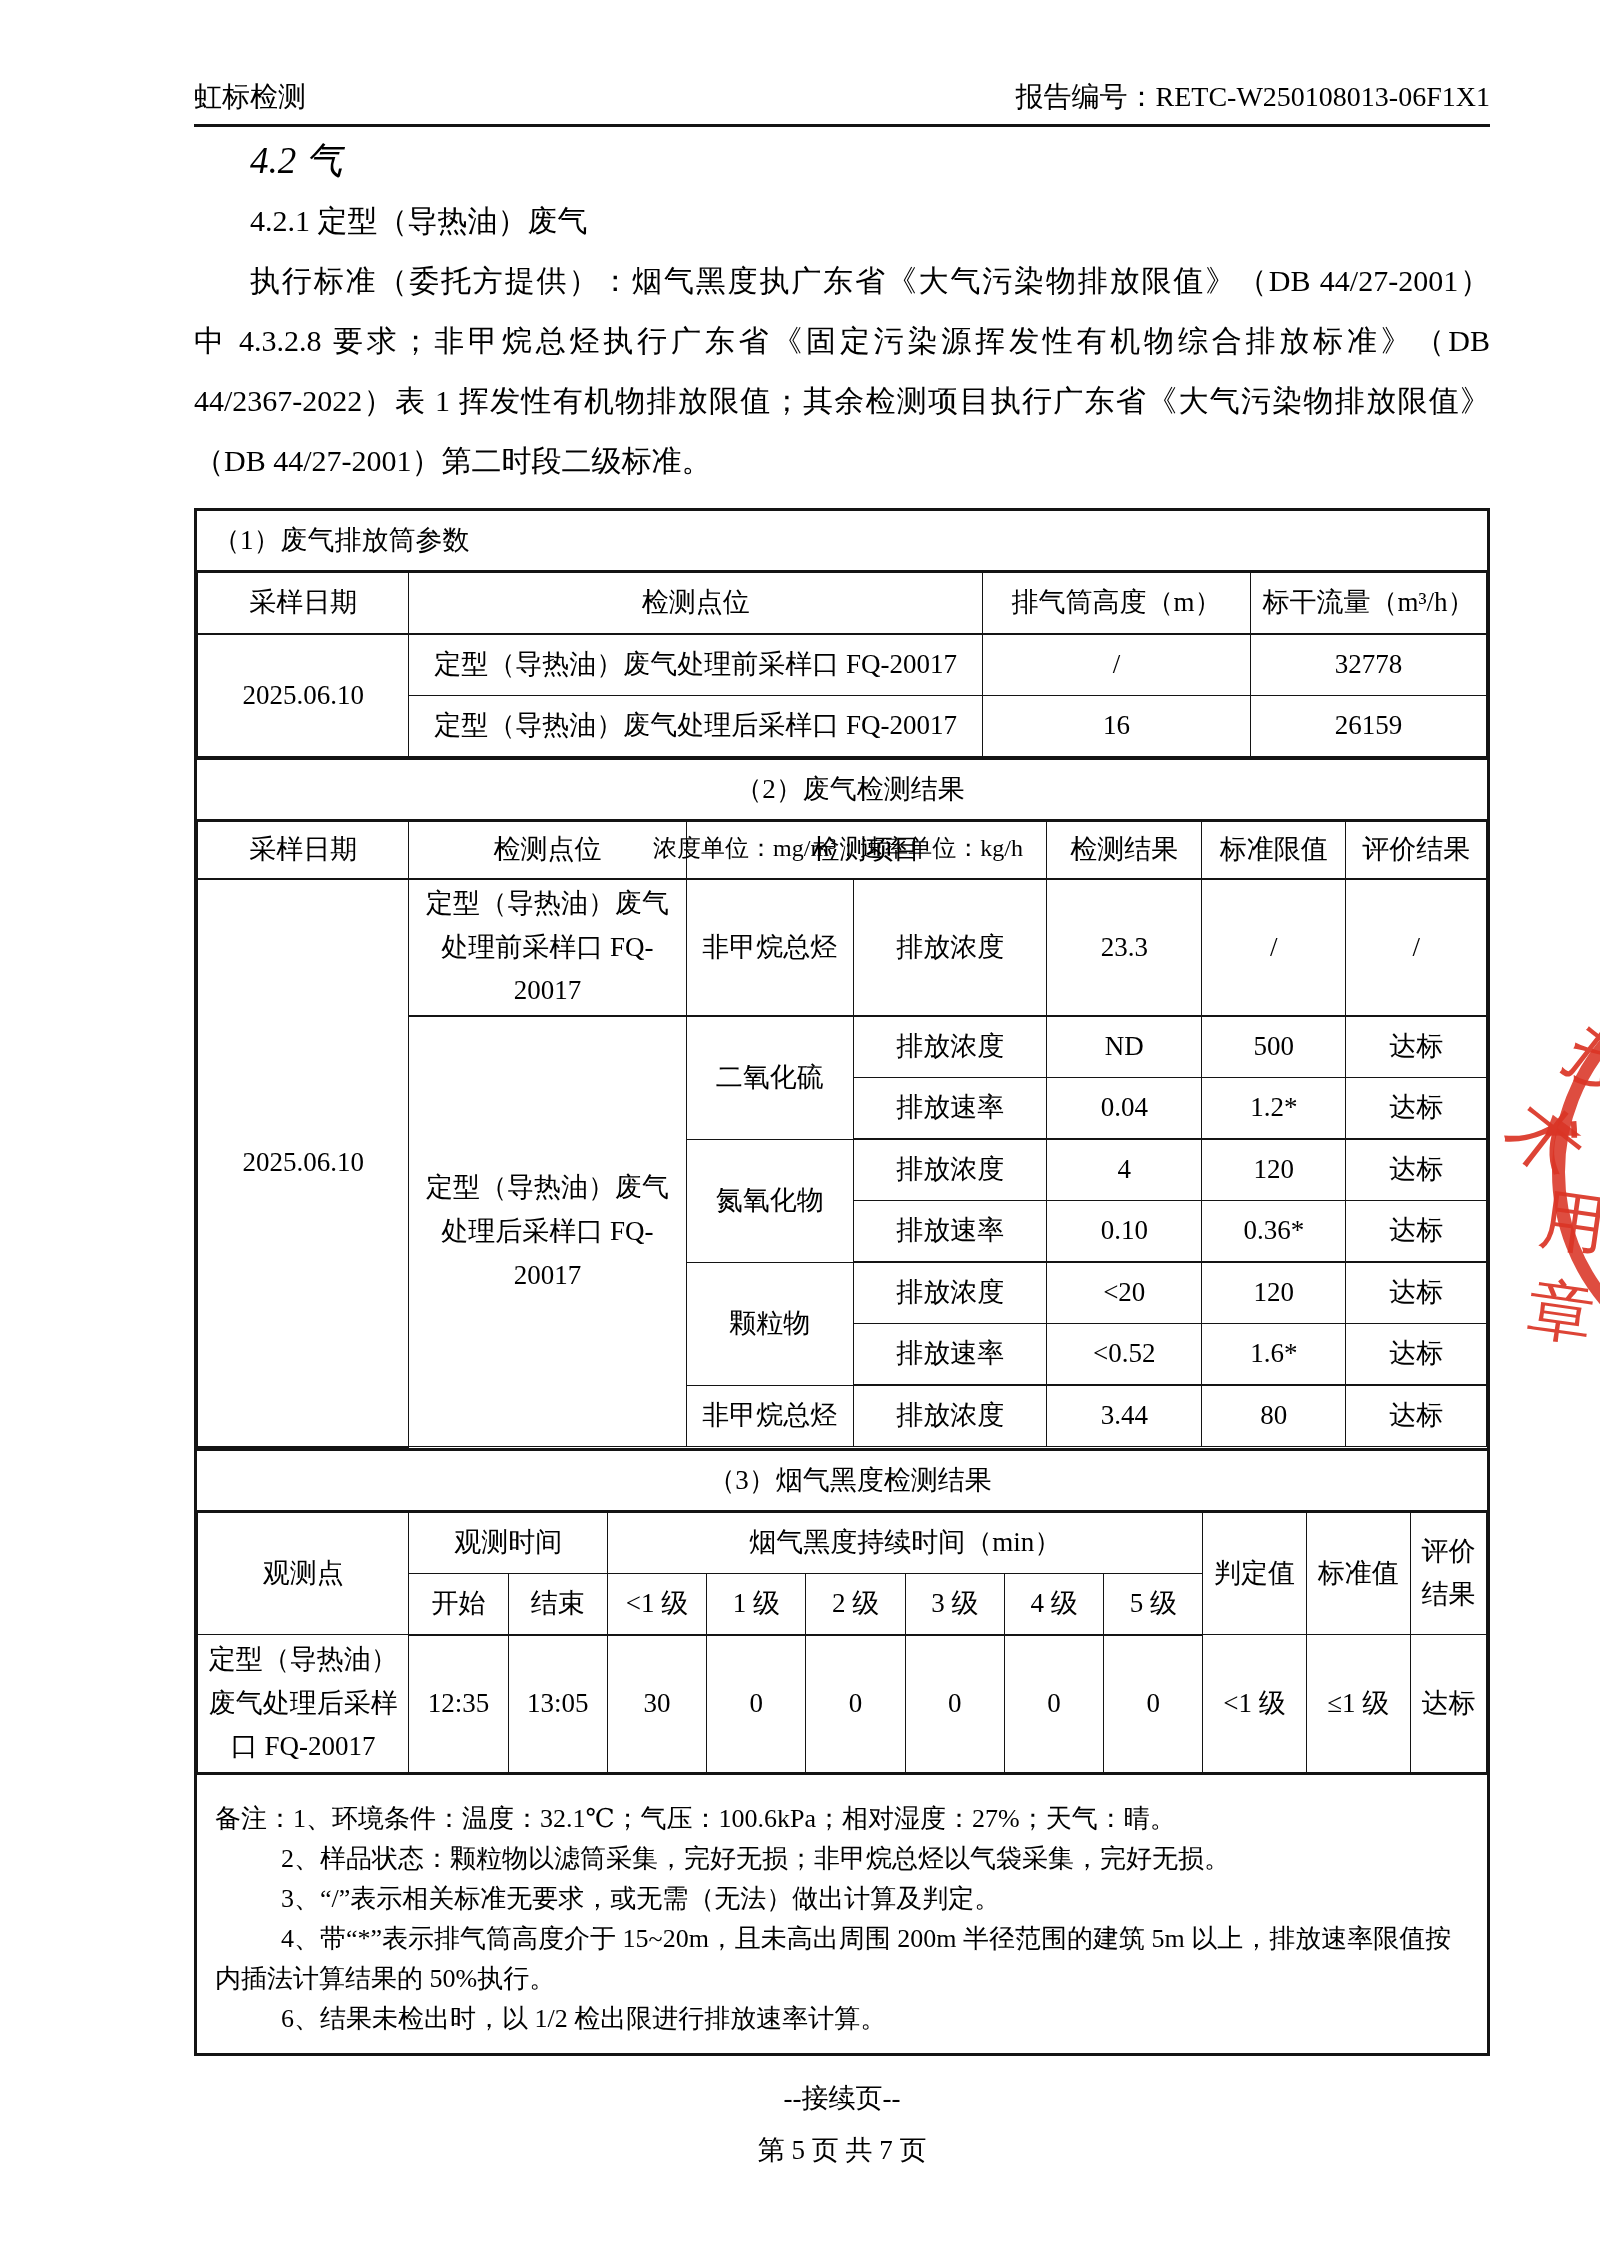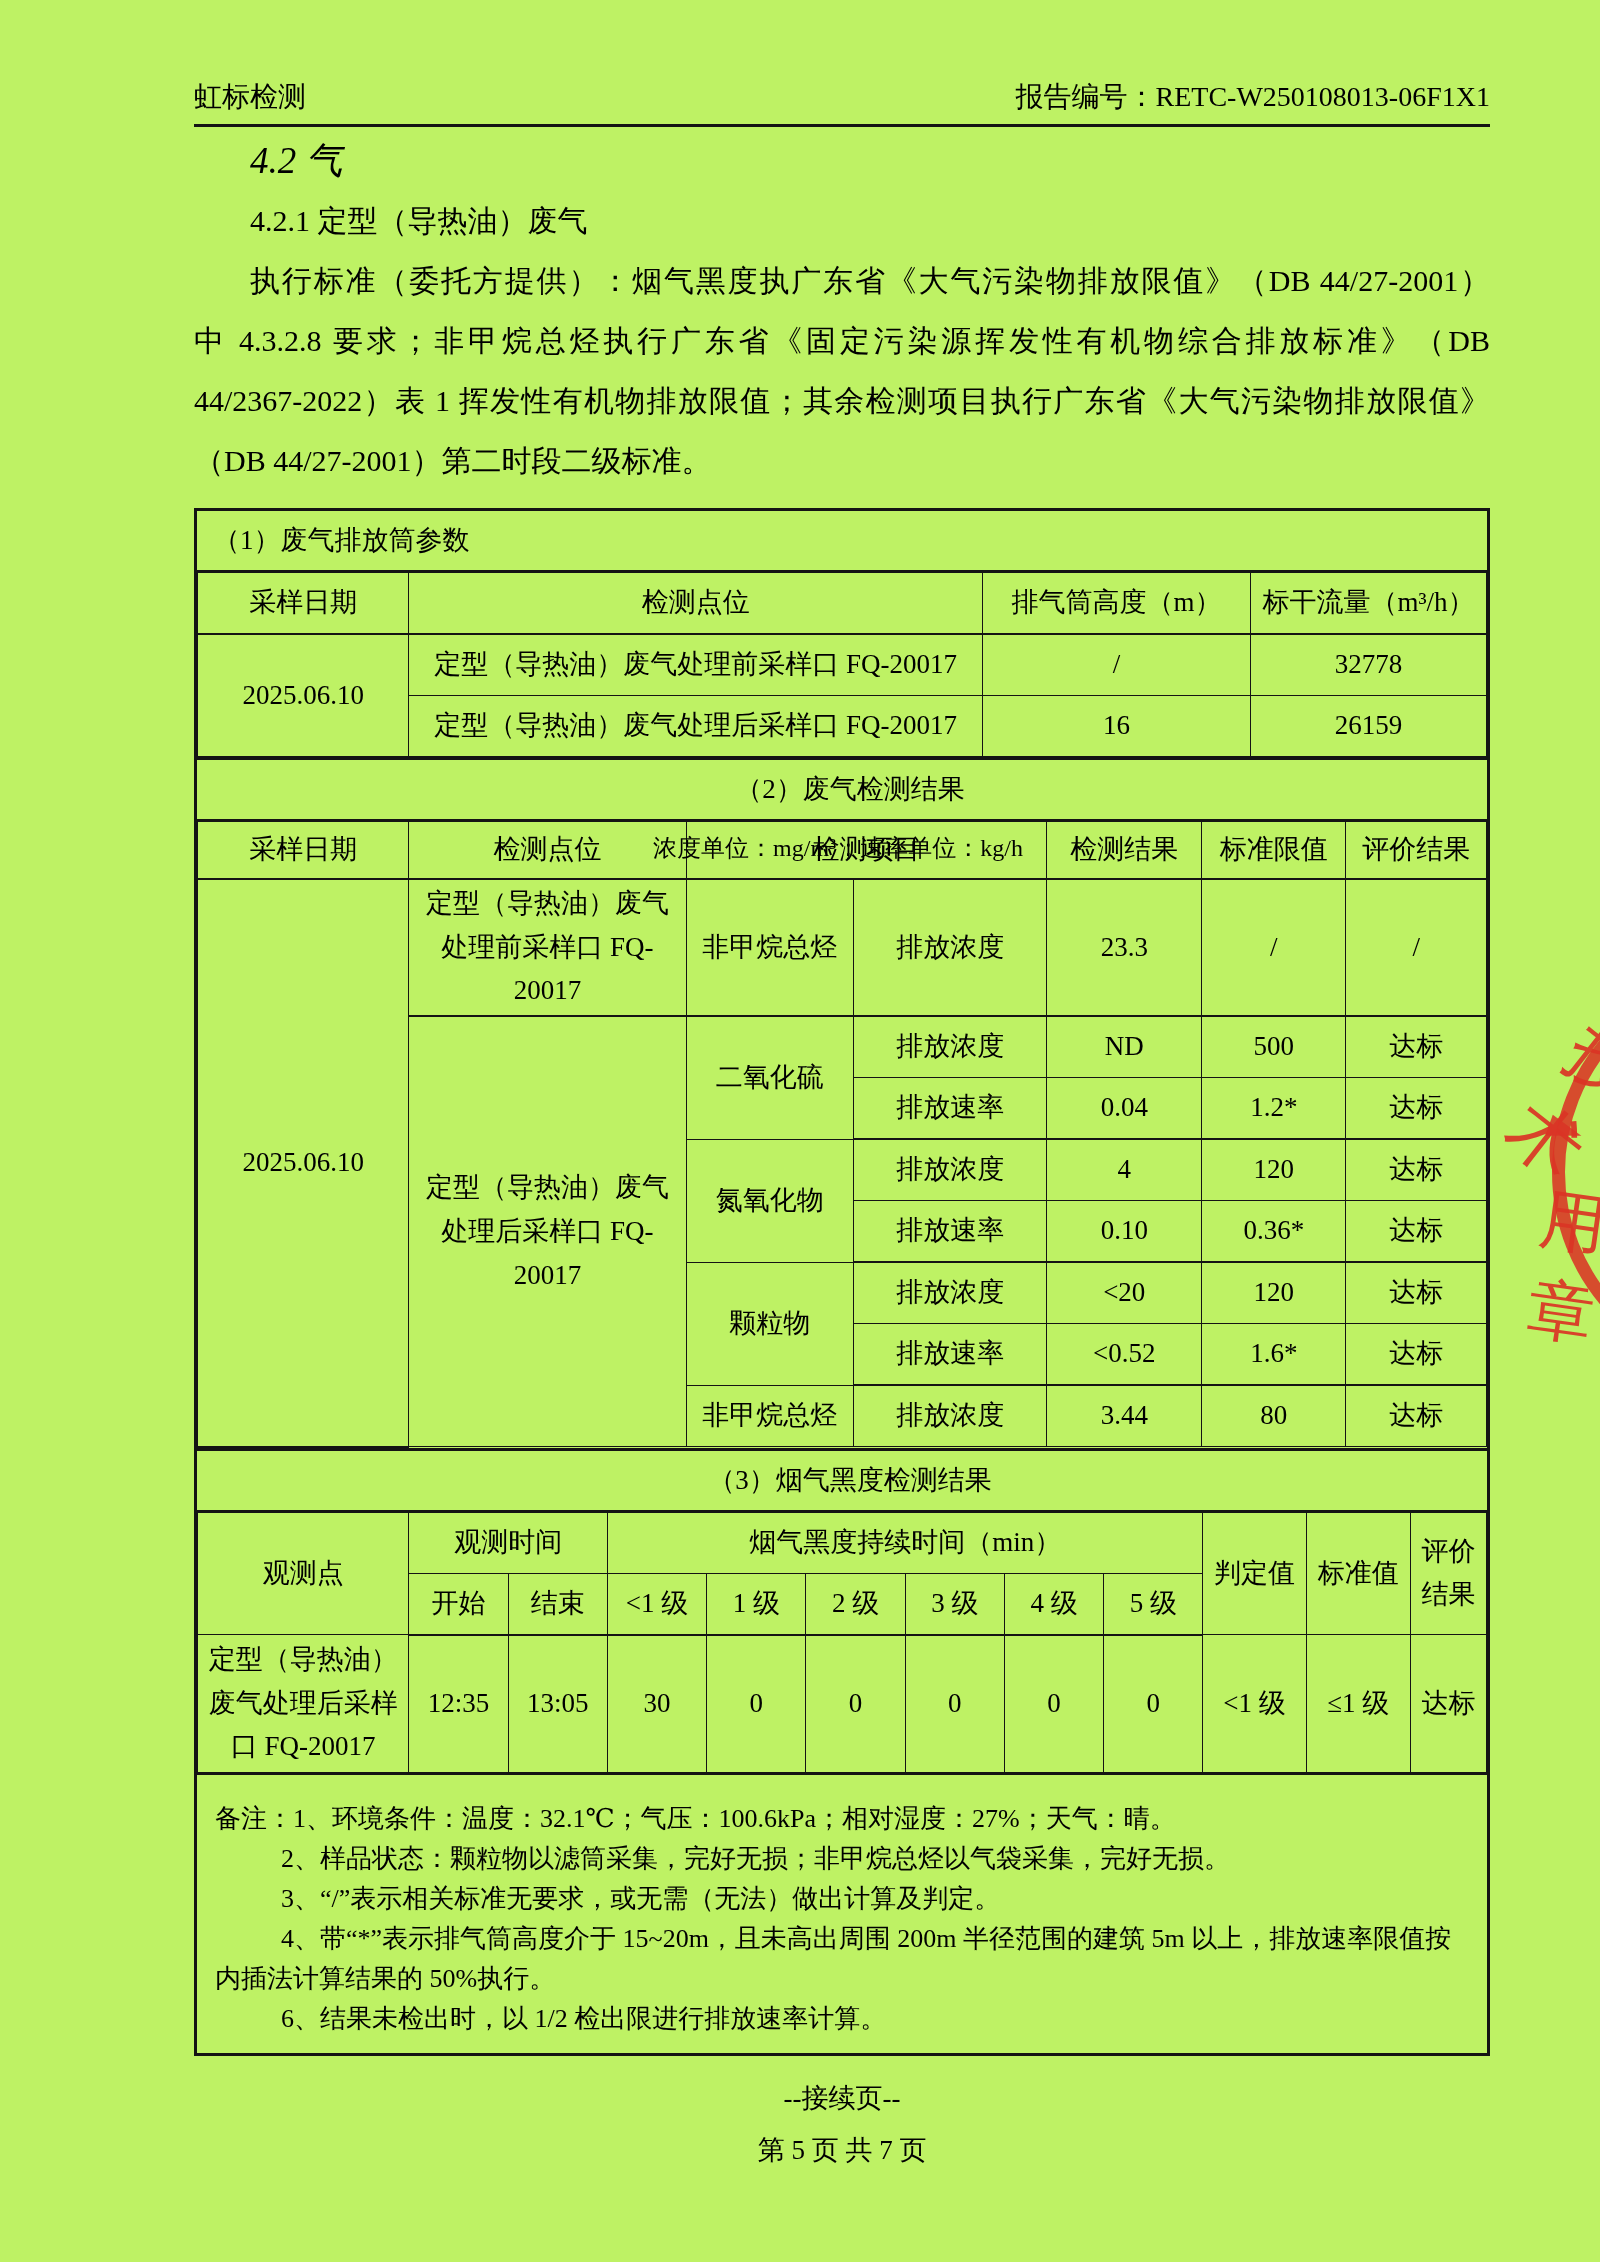--- a/index.html
+++ b/index.html
@@ -1,19 +1,19 @@
 <!DOCTYPE html>
 <html><head>
 <meta charset="utf-8">
 <style>
   html,body{margin:0;padding:0;background:#e8e8e8;}
   .page{
     position:relative;
     width:1600px;height:2262px;
-    background:#bef264;
+    background:#ffffff;
     overflow:hidden;
     font-family:"Liberation Serif","DejaVu Serif",serif;
     color:#000;
   }
   .content{margin-left:194px;width:1296px;}
   
   .doc-header{display:flex;justify-content:space-between;align-items:flex-end;padding-top:80px;font-size:28px;line-height:34px;}
   .head-rule{border-bottom:3px solid #141414;margin-top:10px;}
   
   .h1{font-size:37px;line-height:60px;text-indent:56px;margin-top:4px;font-style:italic;}

